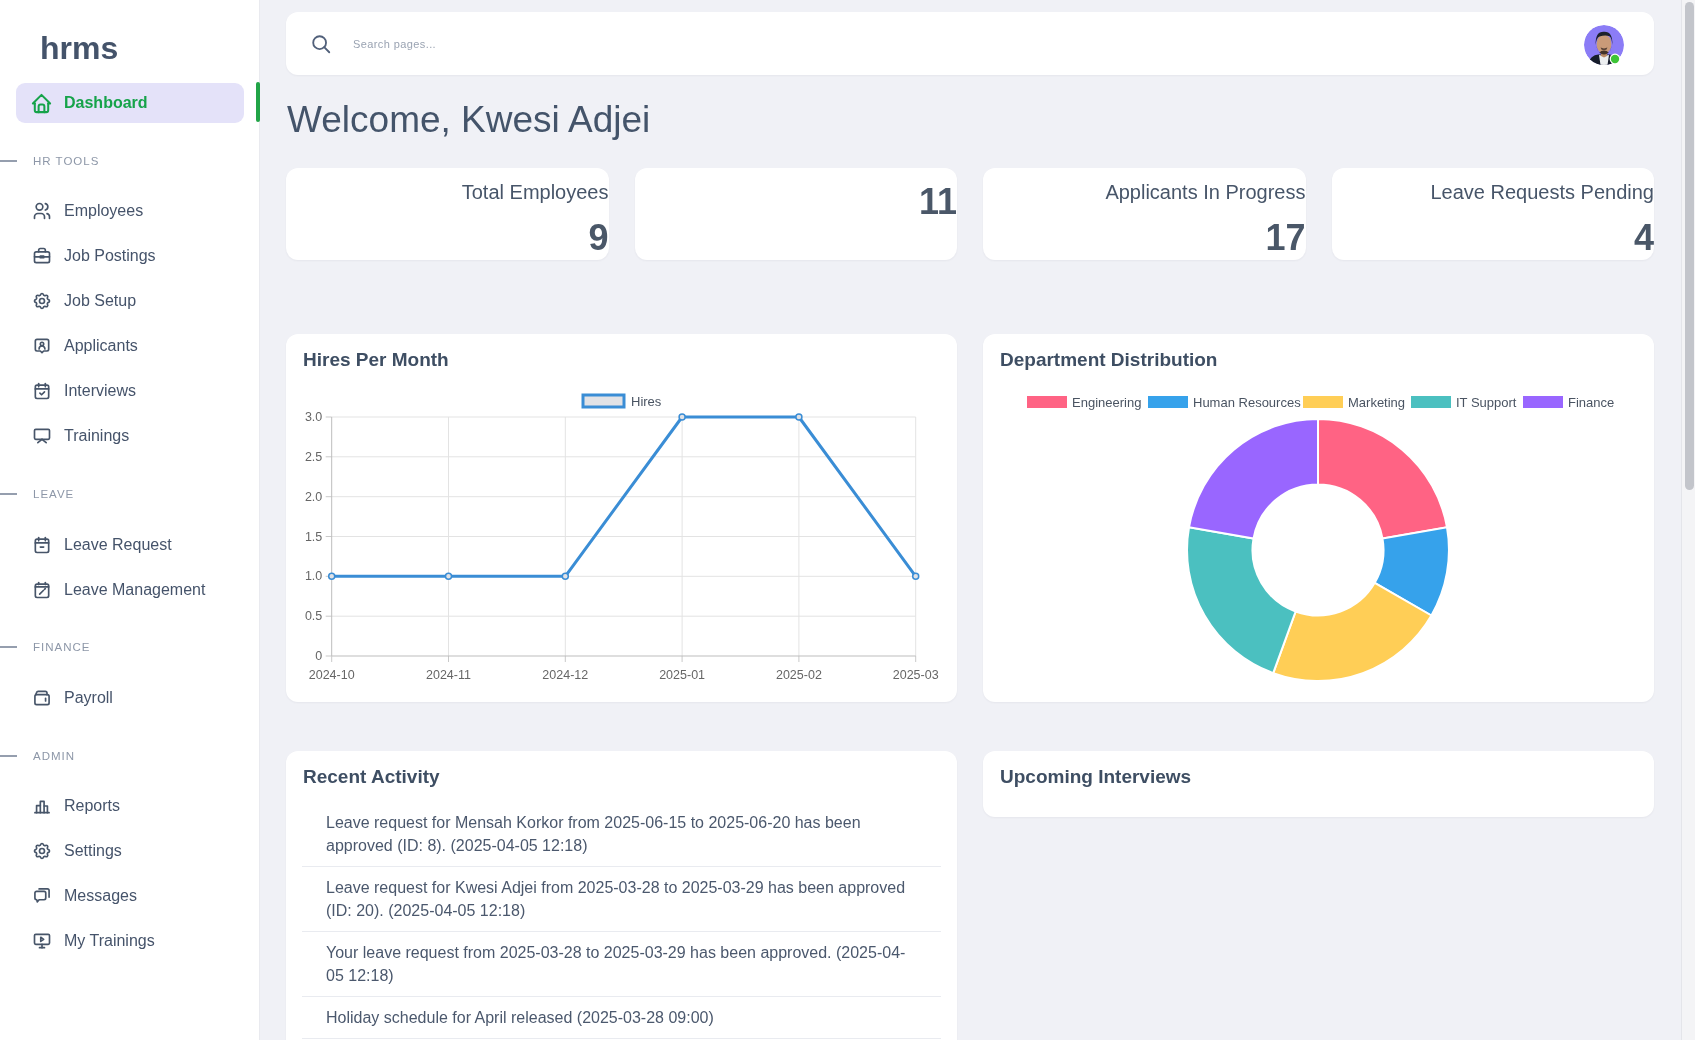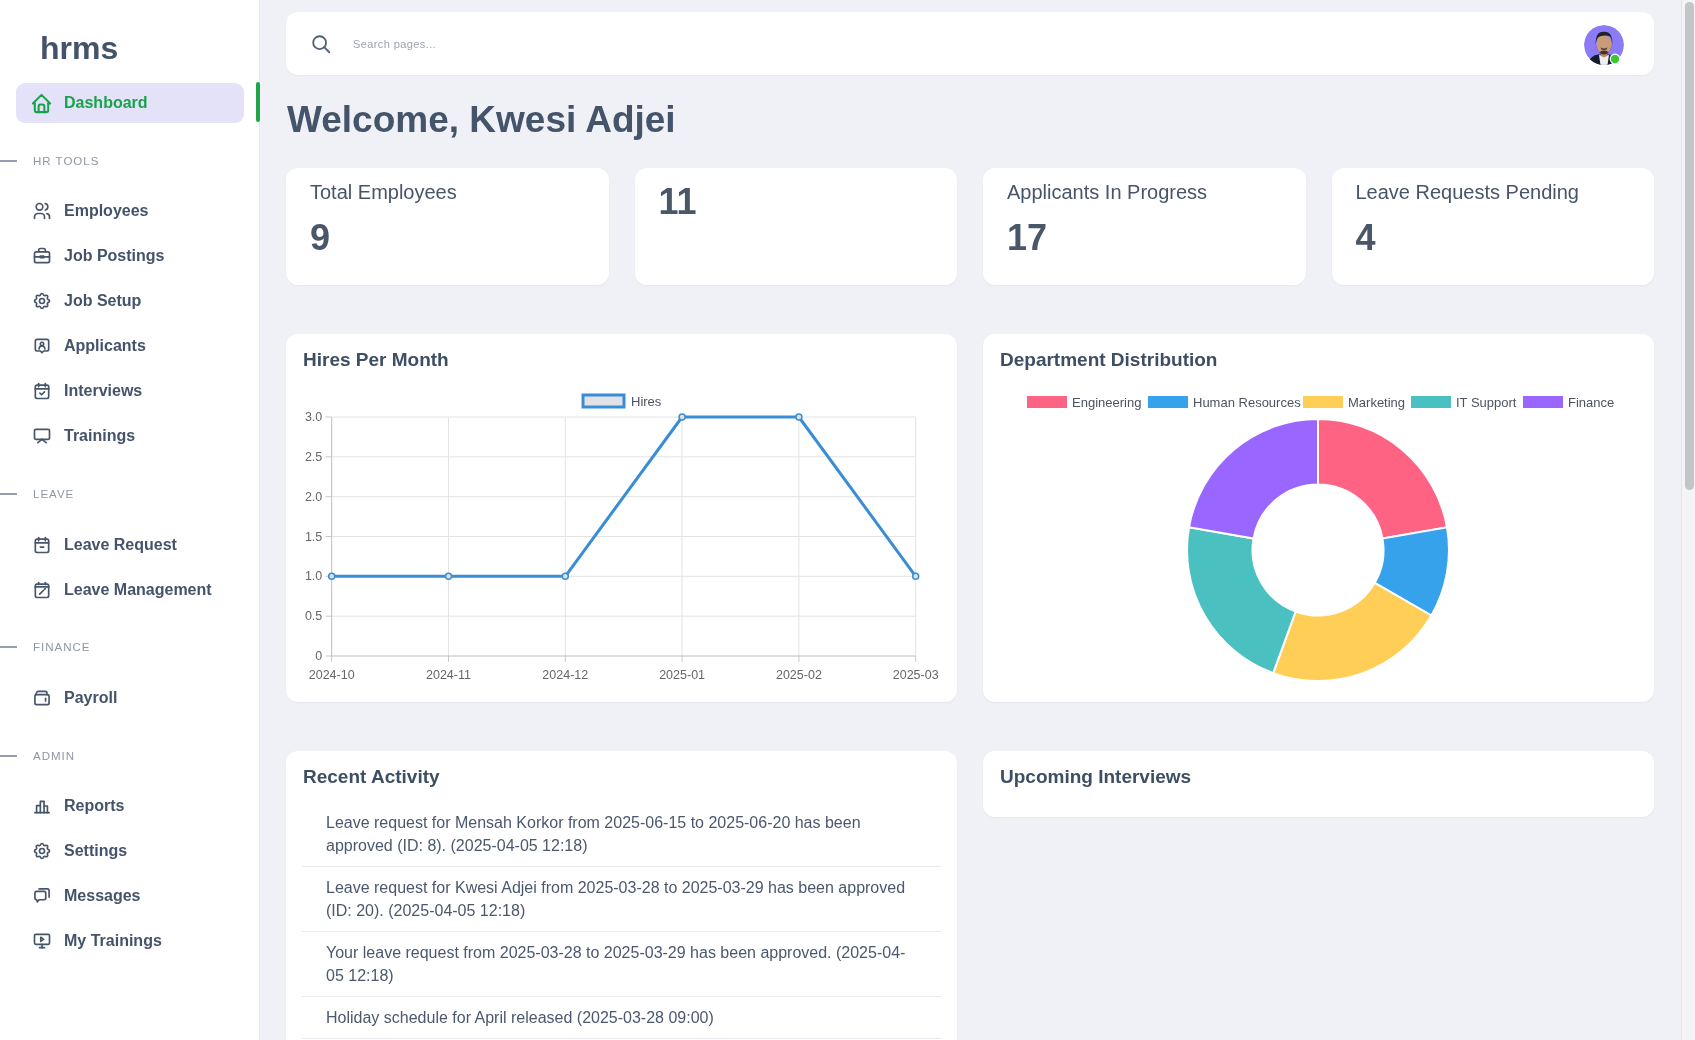--- a/index.html
+++ b/index.html
@@ -4,34 +4,34 @@
 <style>
 * { margin:0; padding:0; box-sizing:border-box; }
 html,body { width:1695px; height:1040px; overflow:hidden; }
 body { font-family:"Liberation Sans", sans-serif; background:#f0f1f6; position:relative; color:#475569; }
 .sidebar { position:absolute; left:0; top:0; width:260px; height:1040px; background:#fff; border-right:1px solid #e9eaef; }
 .logo { position:absolute; left:40px; top:30px; font-size:32px; font-weight:bold; color:#44536a; }
 .active-pill { position:absolute; left:16px; top:83px; width:228px; height:40px; background:#e4e2f9; border-radius:9px; }
 .active-bar { position:absolute; left:256px; top:82px; width:4px; height:40px; background:#21a447; border-radius:3px; }
 .mitem { position:absolute; left:0; width:260px; height:45px; }
 .mitem svg { position:absolute; left:31.5px; top:50%; margin-top:-10px; width:20px; height:20px; stroke:#475569; fill:none; stroke-width:2; stroke-linecap:round; stroke-linejoin:round; }
-.mitem .lbl { position:absolute; left:64px; top:50%; transform:translateY(-52%); font-size:16px; color:#45536a;font-weight:bold; }
+.mitem .lbl { position:absolute; left:64px; top:50%; transform:translateY(-52%); font-size:16px; color:#45536a; }
 .mitem.act svg { stroke:#16a34a; stroke-width:2.1; left:30px; width:23px; height:23px; margin-top:-11.5px; }
 .mitem.act .lbl { color:#16a34a; font-weight:bold; }
 .shead { position:absolute; left:0; width:260px; height:16px;text-align:right; }
 .shead .line { position:absolute; left:0; top:50%; width:17px; height:2px; margin-top:-1px; background:#959eae; }
 .shead .txt { position:absolute; left:33px; top:50%; transform:translateY(-50%); font-size:11.5px; color:#8d97a8; letter-spacing:1px; }
 .main { position:absolute; left:260px; top:0; width:1421px; height:1040px; }
 .card { position:absolute; background:#fff; border-radius:12px; box-shadow:0 1px 2px rgba(30,41,59,0.05); }
 .topbar { left:26px; top:12px; width:1368px; height:63px; }
 .topbar .sico { position:absolute; left:24px; top:21px; width:22px; height:22px; stroke:#51607a; fill:none; stroke-width:2; stroke-linecap:round; }
 .topbar .ph { position:absolute; left:67px; top:50%; transform:translateY(-50%); font-size:11px; letter-spacing:0.4px; color:#9aa3b2; }
 .avatar { position:absolute; right:30px; top:13px; width:40px; height:40px; }
-.welcome { position:absolute; left:27px; top:99px; font-size:37px; font-weight:bold; color:#44546a; }
-.stat { top:168px; width:322.5px; height:117px; text-align:left;padding-left:24px; }
+.welcome { position:absolute; left:27px; top:99px; font-size:37px; font-weight:normal; color:#44546a; }
+.stat { top:168px; width:322.5px; height:92px; text-align:right;padding-left:24px; }
 .stat .t { margin-top:13px; font-size:20px; color:#475569; }
 .stat .n { margin-top:13px; font-size:36px; font-weight:bold; color:#4a5768; }
 .chcard { top:334px; width:671px; height:368px; }
 .ctitle { position:absolute; left:17px; top:15px; font-size:19px; font-weight:bold; color:#3e4e63; }
 .bcard { top:751px; width:671px; }
 .ract { height:311px; overflow:hidden; }
 .uint { height:66px; }
 .alist { position:absolute; left:16px; top:51px; width:639px; }
 .aitem { padding:9px 24px; font-size:16px; line-height:23px; color:#4b586d; border-bottom:1px solid #e9ebf0; }
 .sbtrack { position:absolute; right:0; top:0; width:14px; height:1040px; background:#f4f4f6; border-left:1px solid #e4e5ea; }

